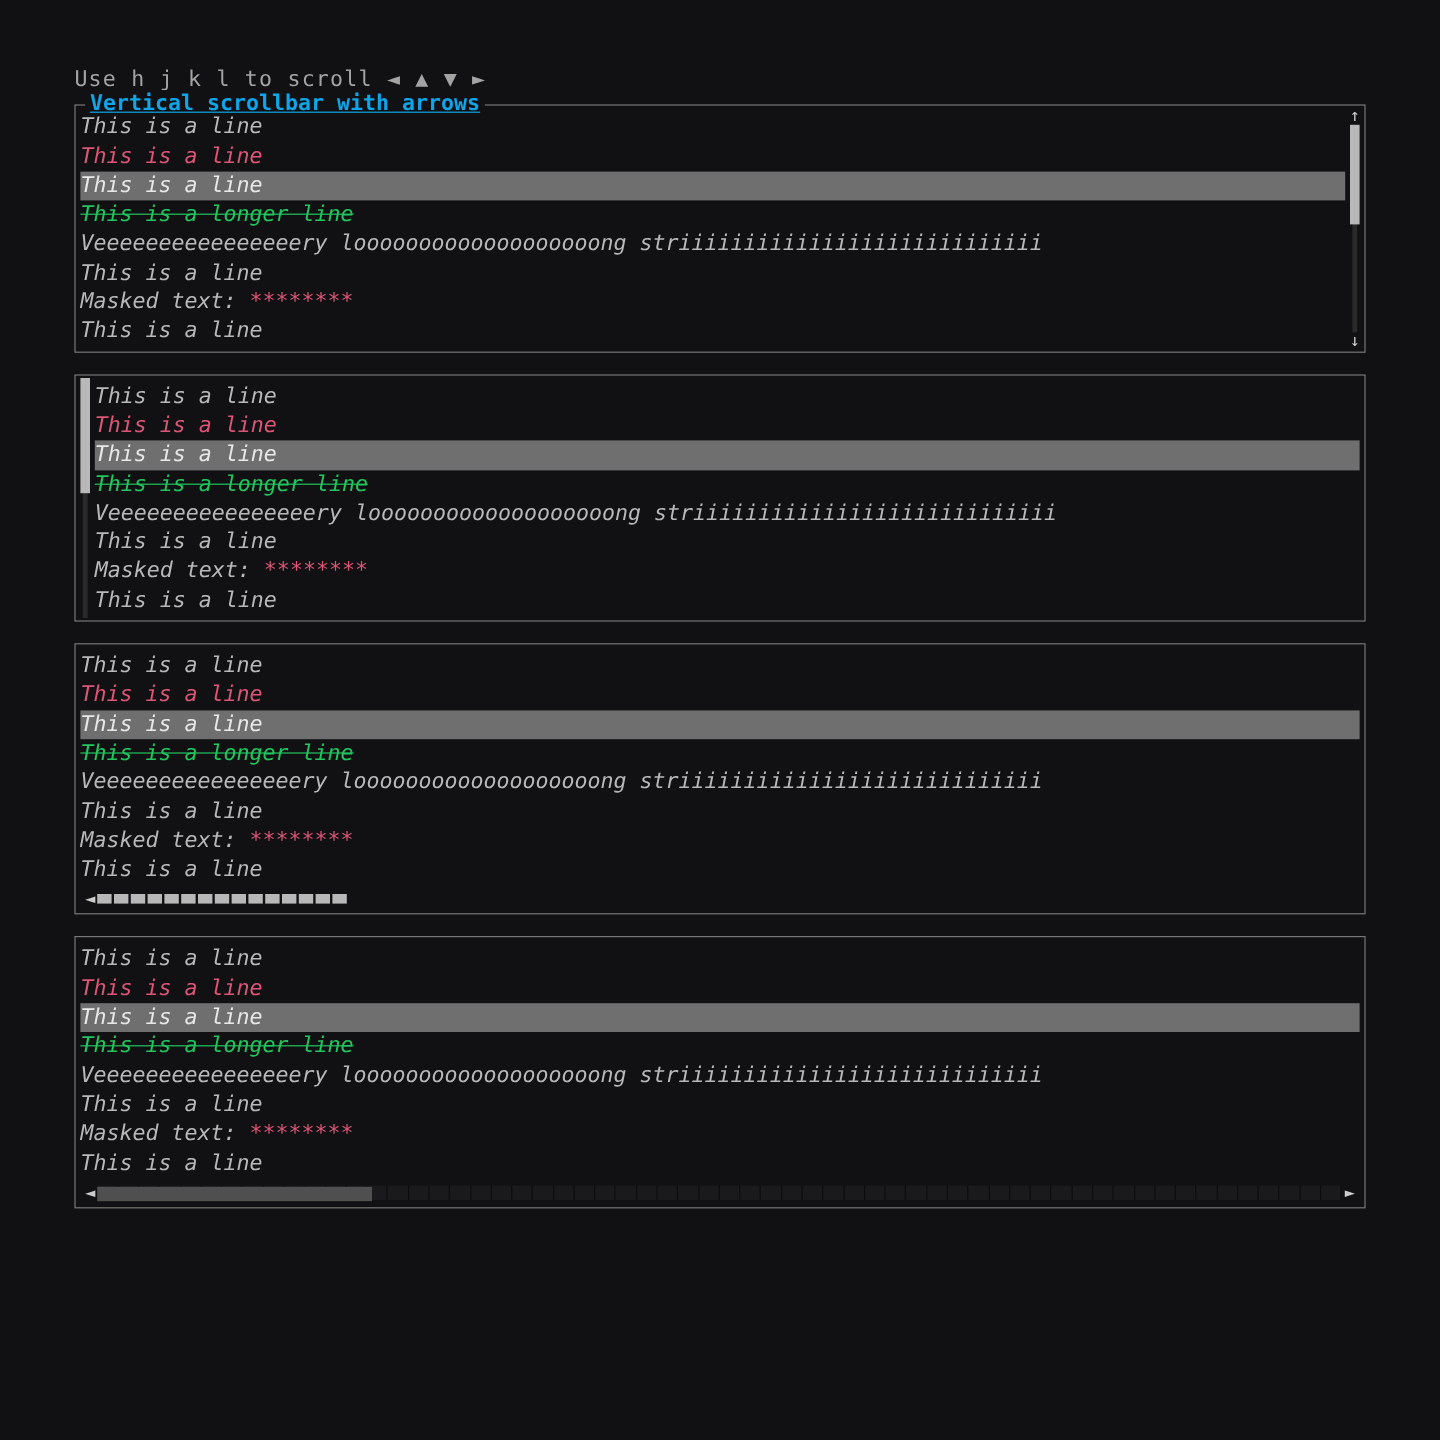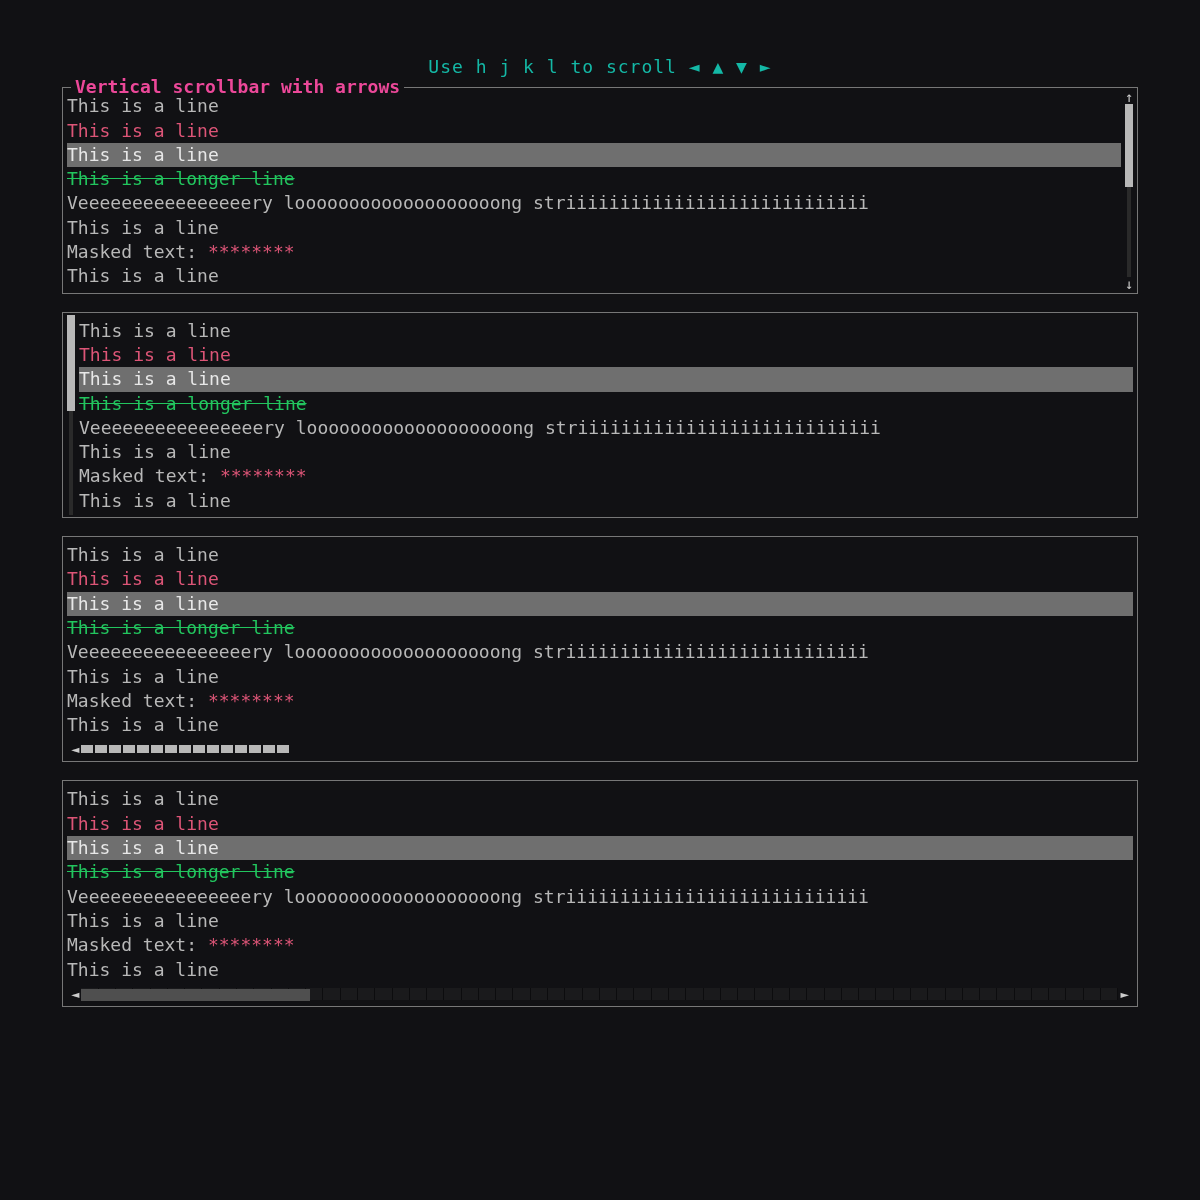--- a/index.html
+++ b/index.html
@@ -8,47 +8,49 @@
     color: #d8d8d8;
     font-family: "Menlo", "Consolas", "DejaVu Sans Mono", monospace;
     font-size: 18px;
     line-height: 1.35;
     width: 1200px;
     height: 1200px;
     overflow: hidden;
     padding: 55px 62px 0 62px;
   }
   .hint {
-    color: #14b8a6;
-    text-align: center;
+    color: #a3a3a3;
+    text-align: left;
     margin-bottom: 8px;
     letter-spacing: 1px;
   }
   .panel {
     position: relative;
     border: 1px solid #777;
     margin-bottom: 18px;
   }
   .panel-title {
     position: absolute;
     top: -0.72em;
     left: 8px;
     background: #111114;
-    color: #ec4899;
+    color: #0ea5e9;
     font-weight: bold;
     padding: 0 4px;
     white-space: nowrap;
+    text-decoration: underline;
   }
   .panel-body {
     padding: 6px 4px 4px 4px;
     position: relative;
     overflow: hidden;
   }
   .content {
     white-space: nowrap;
+    font-style: italic;
   }
   .line { color: #b8b8b8; }
   .line-pink { color: #dd5577; }
   .line-hilite { background: #6f6f6f; color: #e8e8e8; }
   .line-strike { color: #22c55e; text-decoration: line-through; }
   .masked-label { color: #b8b8b8; }
   .masked-stars { color: #dd5577; }
 
   
   .vbar-right {

